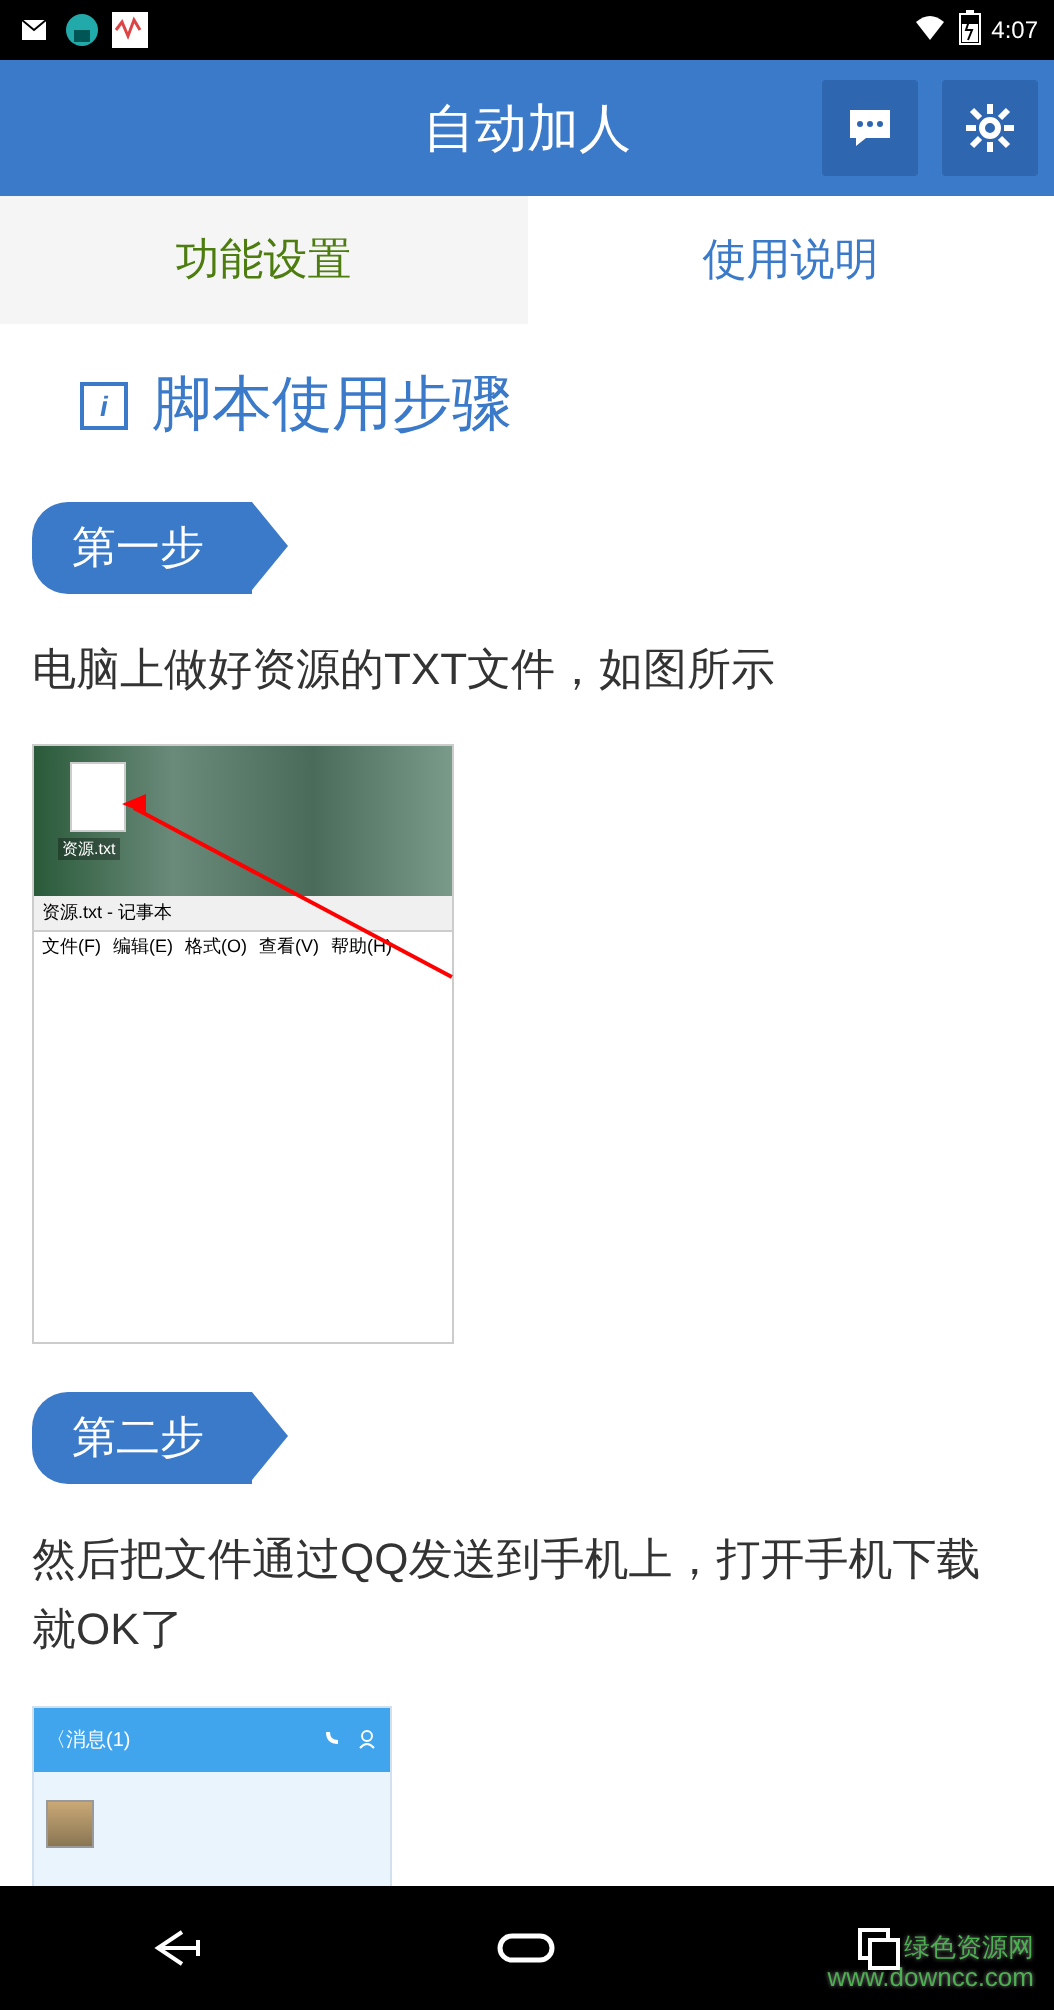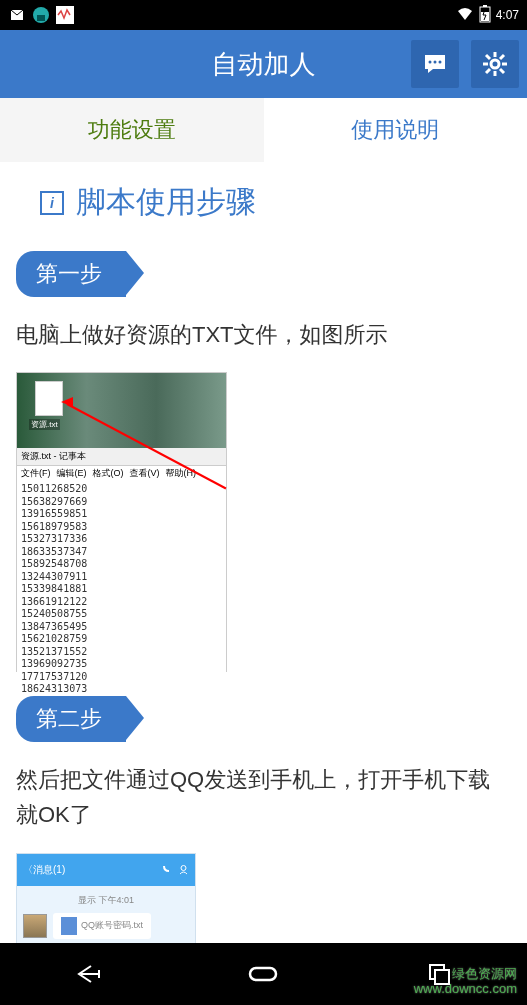--- a/index.html
+++ b/index.html
@@ -133,63 +133,41 @@
       <div class="arrow-line"></div>
     </div>
     <div class="notepad-header">资源.txt - 记事本</div>
     <div class="notepad-menu">
       <span>文件(F)</span>
       <span>编辑(E)</span>
       <span>格式(O)</span>
       <span>查看(V)</span>
       <span>帮助(H)</span>
     </div>
-    <div class="notepad-body" id="notepad-numbers" style="white-space: pre;">15011268520
-15638297669
-13916559851
-15618979583
-15327317336
-18633537347
-15892548708
-13244307911
-15339841881
-13661912122
-15240508755
-13847365495
-15621028759
-13521371552
-13969092735
-17717537120
-18624313073</div>
   </div>
 
   <div class="step-badge">第二步</div>
   <div class="step-text">然后把文件通过QQ发送到手机上，打开手机下载就OK了</div>
 
   <div class="screenshot2">
     <div class="qq-header">
       <span>〈消息(1)</span>
       <div class="qq-header-right">
         <svg width="11" height="11" viewBox="0 0 11 11">
             <path d="M2 2 Q2 8 8 8 L8 6 Q4 6 4 2 Z" fill="#fff"></path>
           </svg>
         <svg width="11" height="11" viewBox="0 0 11 11">
             <circle cx="5.5" cy="4" r="2.5" fill="none" stroke="#fff"></circle>
             <path d="M2 10 Q5.5 6 9 10" fill="none" stroke="#fff"></path>
           </svg>
       </div>
     </div>
     <div class="qq-body">
-      <div style="text-align:center">显示 下午4:01</div>
       <div class="qq-msg">
         <div class="qq-avatar"></div>
-        <div class="qq-file">
-          <div class="qq-file-icon"></div>
-          <span>QQ账号密码.txt</span>
-        </div>
       </div>
     </div>
   </div>
 </div>
 
 <div class="nav-bar">
   <div class="nav-btn">
       <svg width="30" height="24" viewBox="0 0 30 24">
         <path d="M18 4 L6 12 L18 20 M8 12 H26 M26 8 V16" stroke="#fff" stroke-width="2" fill="none"></path>
       </svg>

